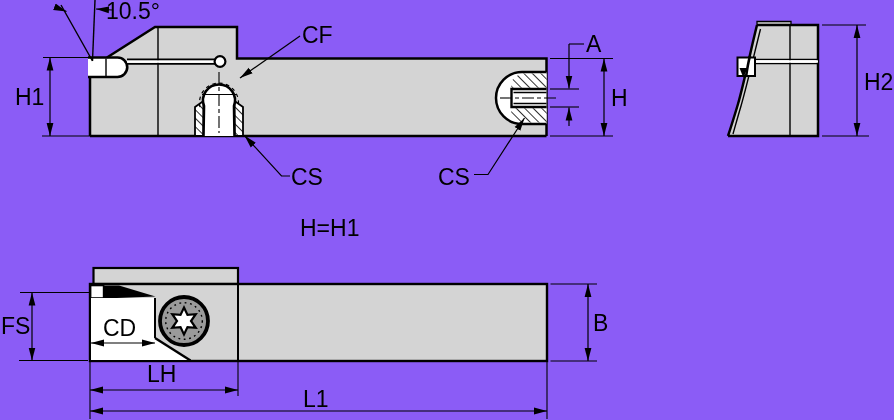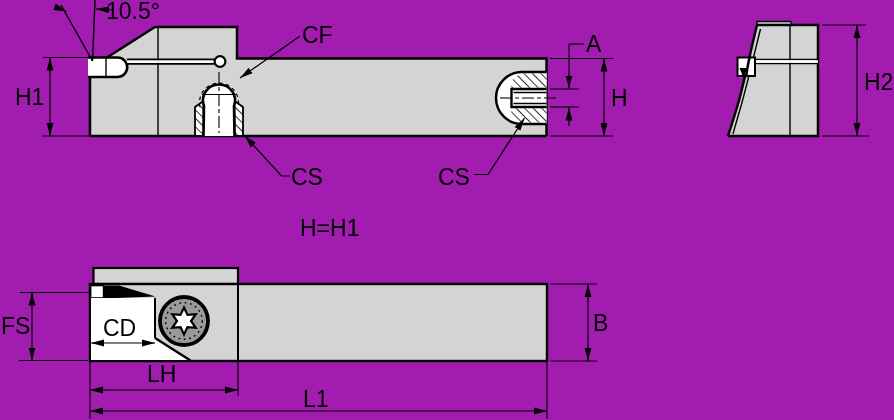--- a/index.html
+++ b/index.html
@@ -1,16 +1,16 @@
 <!DOCTYPE html>
 <html><head>
 <meta charset="utf-8">
 <style>
   html,body { margin:0; padding:0; background:#ffffff; }
-  .stage { position:relative; width:894px; height:420px; background:#a21caf; overflow:hidden; }
+  .stage { position:relative; width:894px; height:420px; background:#8b5cf6; overflow:hidden; }
   svg { display:block; }
   .lbl { font-family:"Liberation Sans", sans-serif; font-size:23px; fill:#000; }
   .ext  { stroke:#000; stroke-width:1.1; fill:none; }
   .t1   { stroke:#000; stroke-width:1.4; fill:none; }
   .b    { stroke:#000; stroke-width:2.5; fill:none; }
   .b2   { stroke:#000; stroke-width:2.0; fill:none; }
   .dim  { stroke:#000; stroke-width:1.2; fill:none;
           marker-start:url(#arw); marker-end:url(#arw); }
   .dime { stroke:#000; stroke-width:1.2; fill:none; marker-end:url(#arw); }
   .cl   { stroke:#000; stroke-width:1.1; fill:none; stroke-dasharray:12 3 4 3; }

